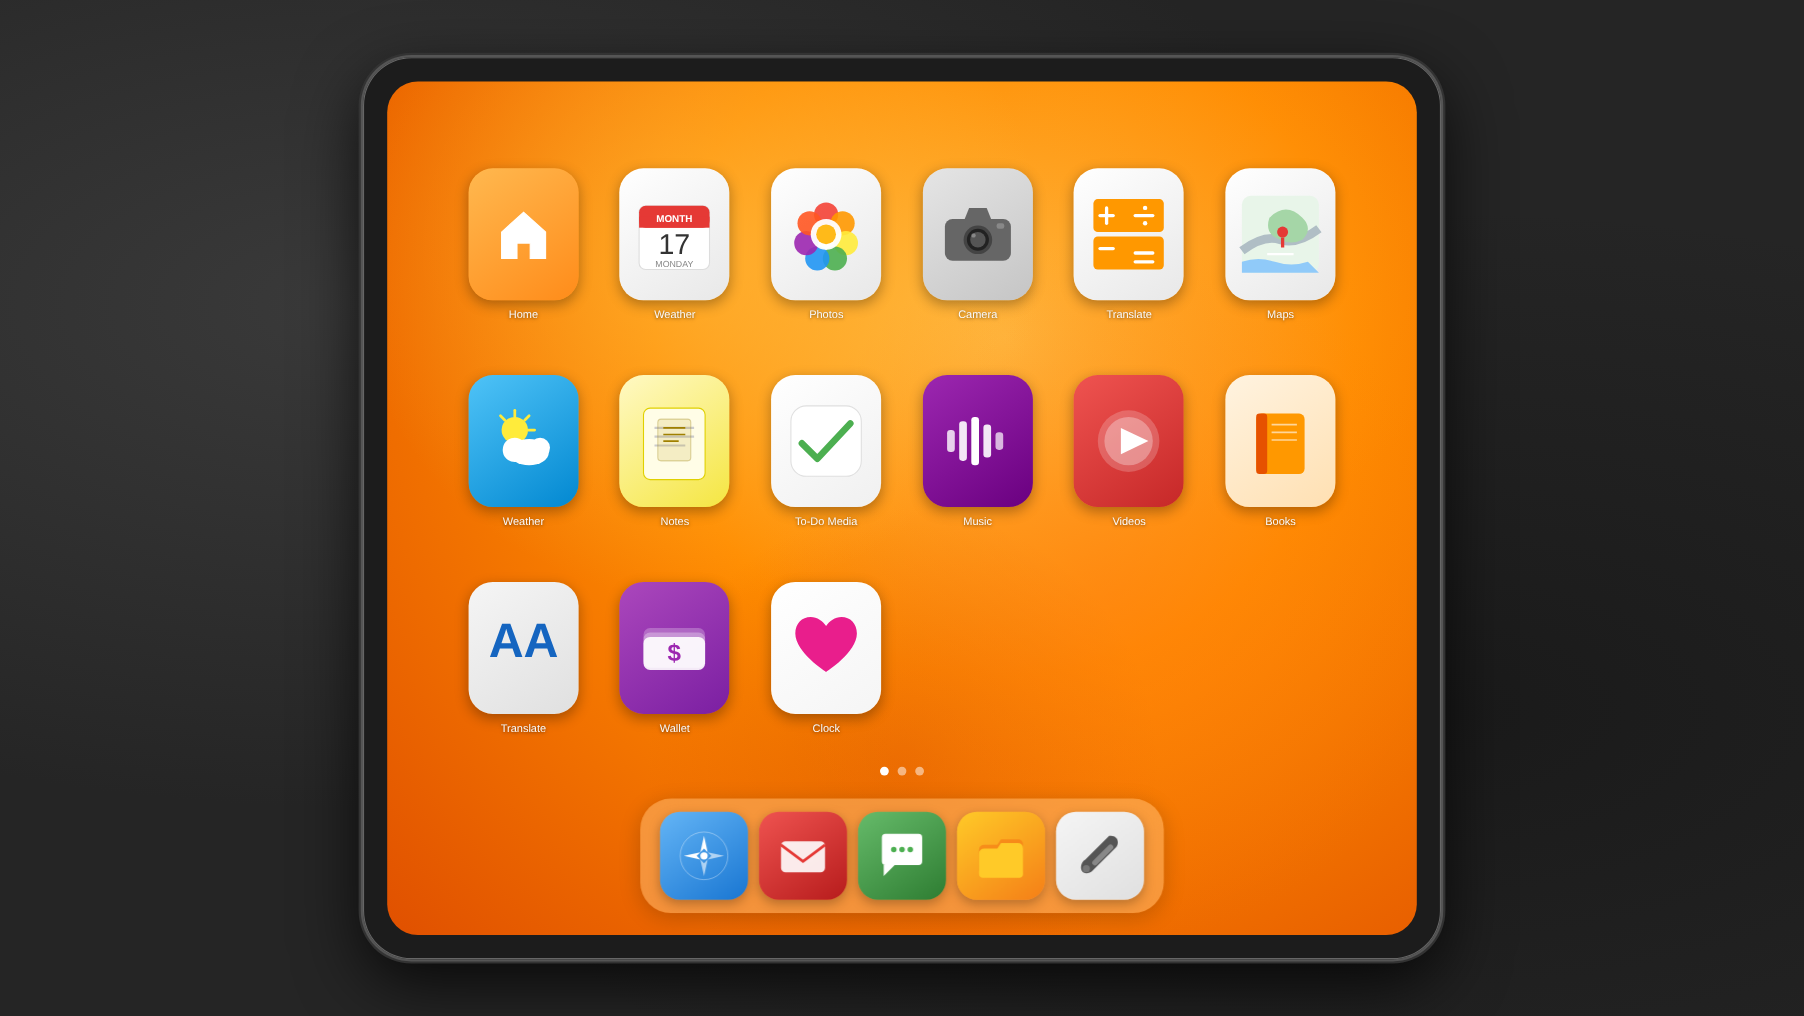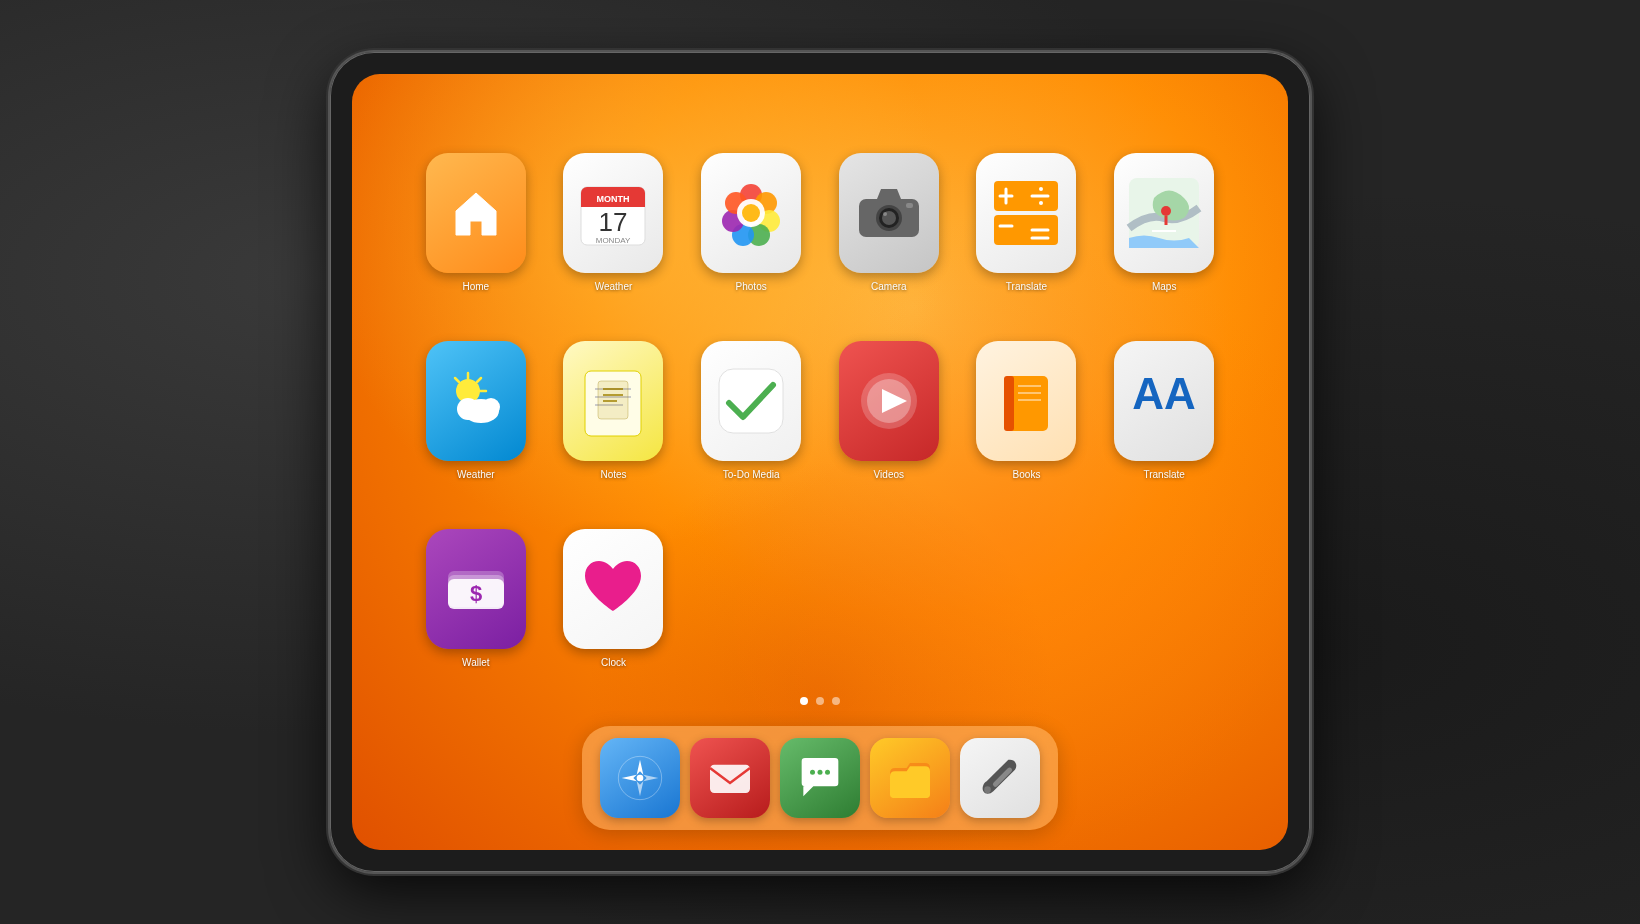--- a/index.html
+++ b/index.html
@@ -321,20 +321,33 @@
         <div class="app-icon bg-todo">
           <svg viewBox="0 0 80 80" width="80" height="80">
             <rect x="8" y="8" width="64" height="64" rx="14" fill="white" stroke="#e0e0e0" stroke-width="1"></rect>
 
             <path d="M18 42 L32 56 L62 24" stroke="#4caf50" stroke-width="6" fill="none" stroke-linecap="round" stroke-linejoin="round"></path>
           </svg>
         </div>
         <span class="app-label">To-Do Media</span>
       </div>
 
+      <div class="app-item">
+        <div class="app-icon bg-purple">
+          <svg viewBox="0 0 80 80" width="80" height="80">
+
+            <rect x="12" y="30" width="7" height="20" rx="3" fill="rgba(255,255,255,0.8)"></rect>
+            <rect x="23" y="22" width="7" height="36" rx="3" fill="rgba(255,255,255,0.9)"></rect>
+            <rect x="34" y="18" width="7" height="44" rx="3" fill="white"></rect>
+            <rect x="45" y="25" width="7" height="30" rx="3" fill="rgba(255,255,255,0.9)"></rect>
+            <rect x="56" y="32" width="7" height="16" rx="3" fill="rgba(255,255,255,0.7)"></rect>
+          </svg>
+        </div>
+        <span class="app-label">Music</span>
+      </div>
 
       <div class="app-item">
         <div class="app-icon bg-red">
           <svg viewBox="0 0 80 80" width="80" height="80">
             <circle cx="40" cy="40" r="28" fill="white" opacity="0.2"></circle>
             <circle cx="40" cy="40" r="22" fill="white" opacity="0.3"></circle>
 
             <polygon points="33,28 33,52 58,40" fill="white"></polygon>
           </svg>
         </div>

